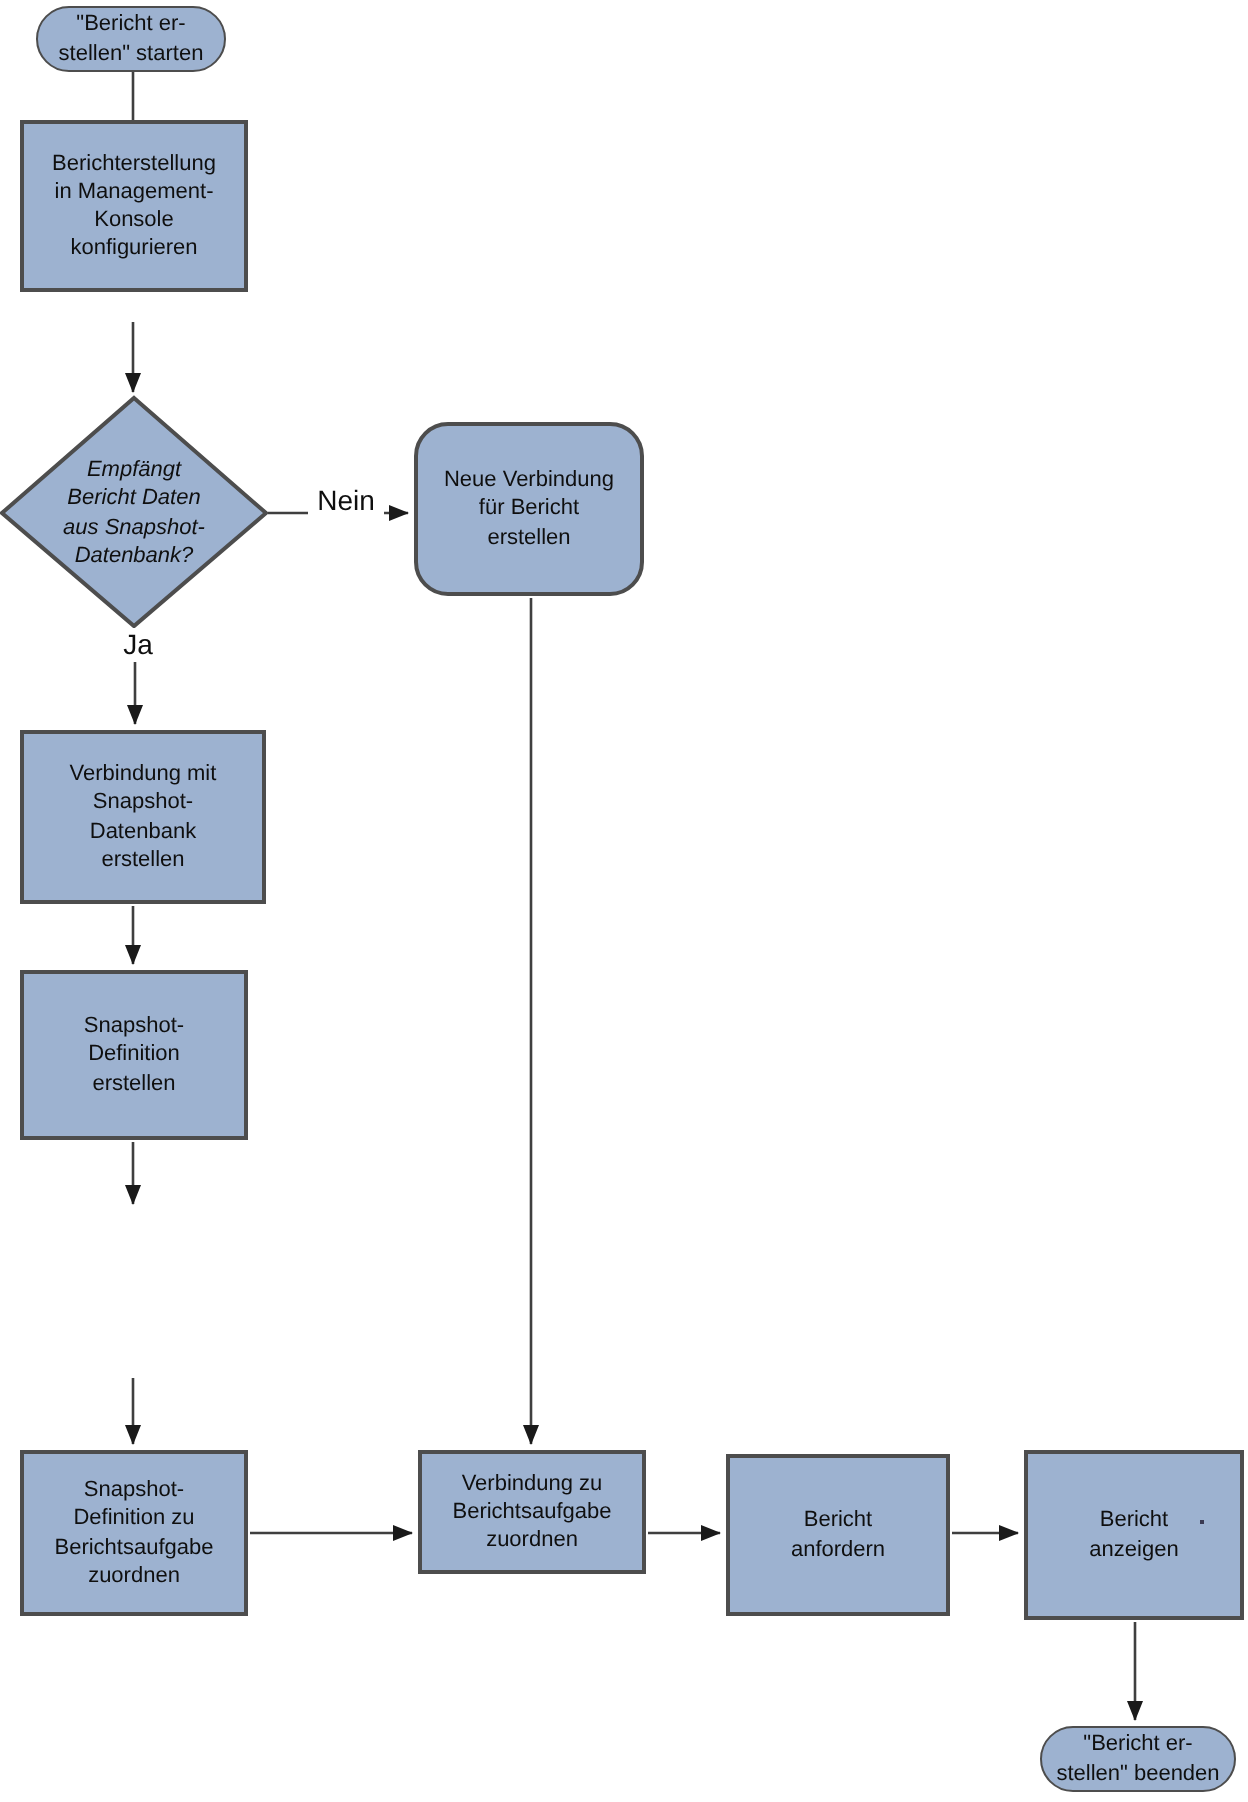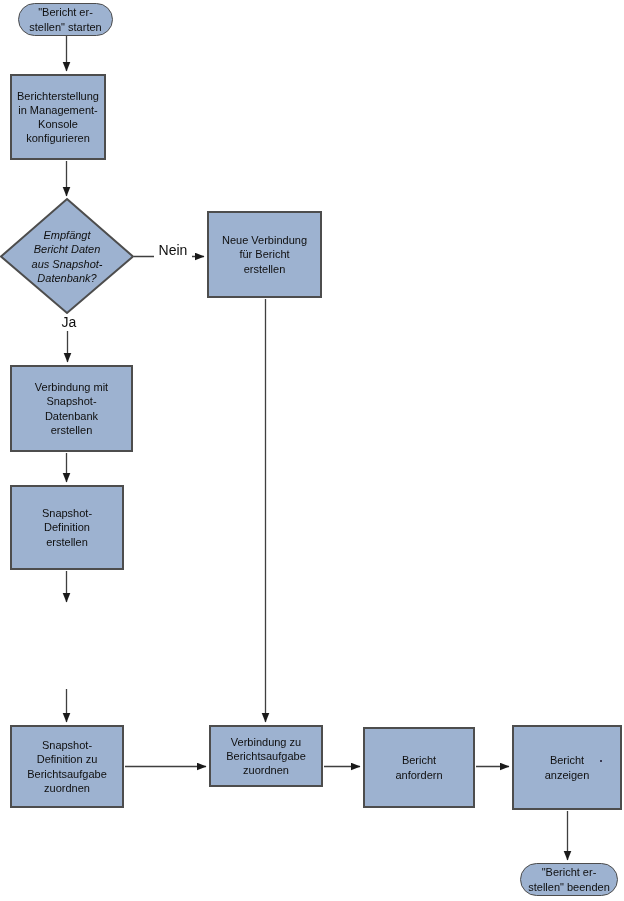--- a/index.html
+++ b/index.html
@@ -84,26 +84,26 @@
       <line x1="567.5" y1="811" x2="567.5" y2="860" marker-end="url(#arrow)"></line>
     </g>
   </svg>
 
   <div class="node stadium" style="left:18px; top:3px; width:95px; height:33px;">"Bericht er-
 stellen" starten</div>
 
   <div class="node stadium" style="left:520px; top:863px; width:98px; height:33px;">"Bericht er-
 stellen" beenden</div>
 
-  <div class="node" style="left:10px; top:74px; width:96px; height:86px;">Berichterstellung
+  <div class="node" style="left:10px; top:60px; width:114px; height:86px;">Berichterstellung
 in Management-
 Konsole
 konfigurieren</div>
 
-  <div class="node" style="left:207px; top:211px; width:115px; height:87px;">Neue Verbindung
+  <div class="node" style="left:207px; top:211px; width:115px; height:87px;border-radius:17px;">Neue Verbindung
 für Bericht
 erstellen</div>
 
   <div class="node" style="left:10px; top:365px; width:123px; height:87px;">Verbindung mit
 Snapshot-
 Datenbank
 erstellen</div>
 
   <div class="node" style="left:10px; top:485px; width:114px; height:85px;">Snapshot-
 Definition

